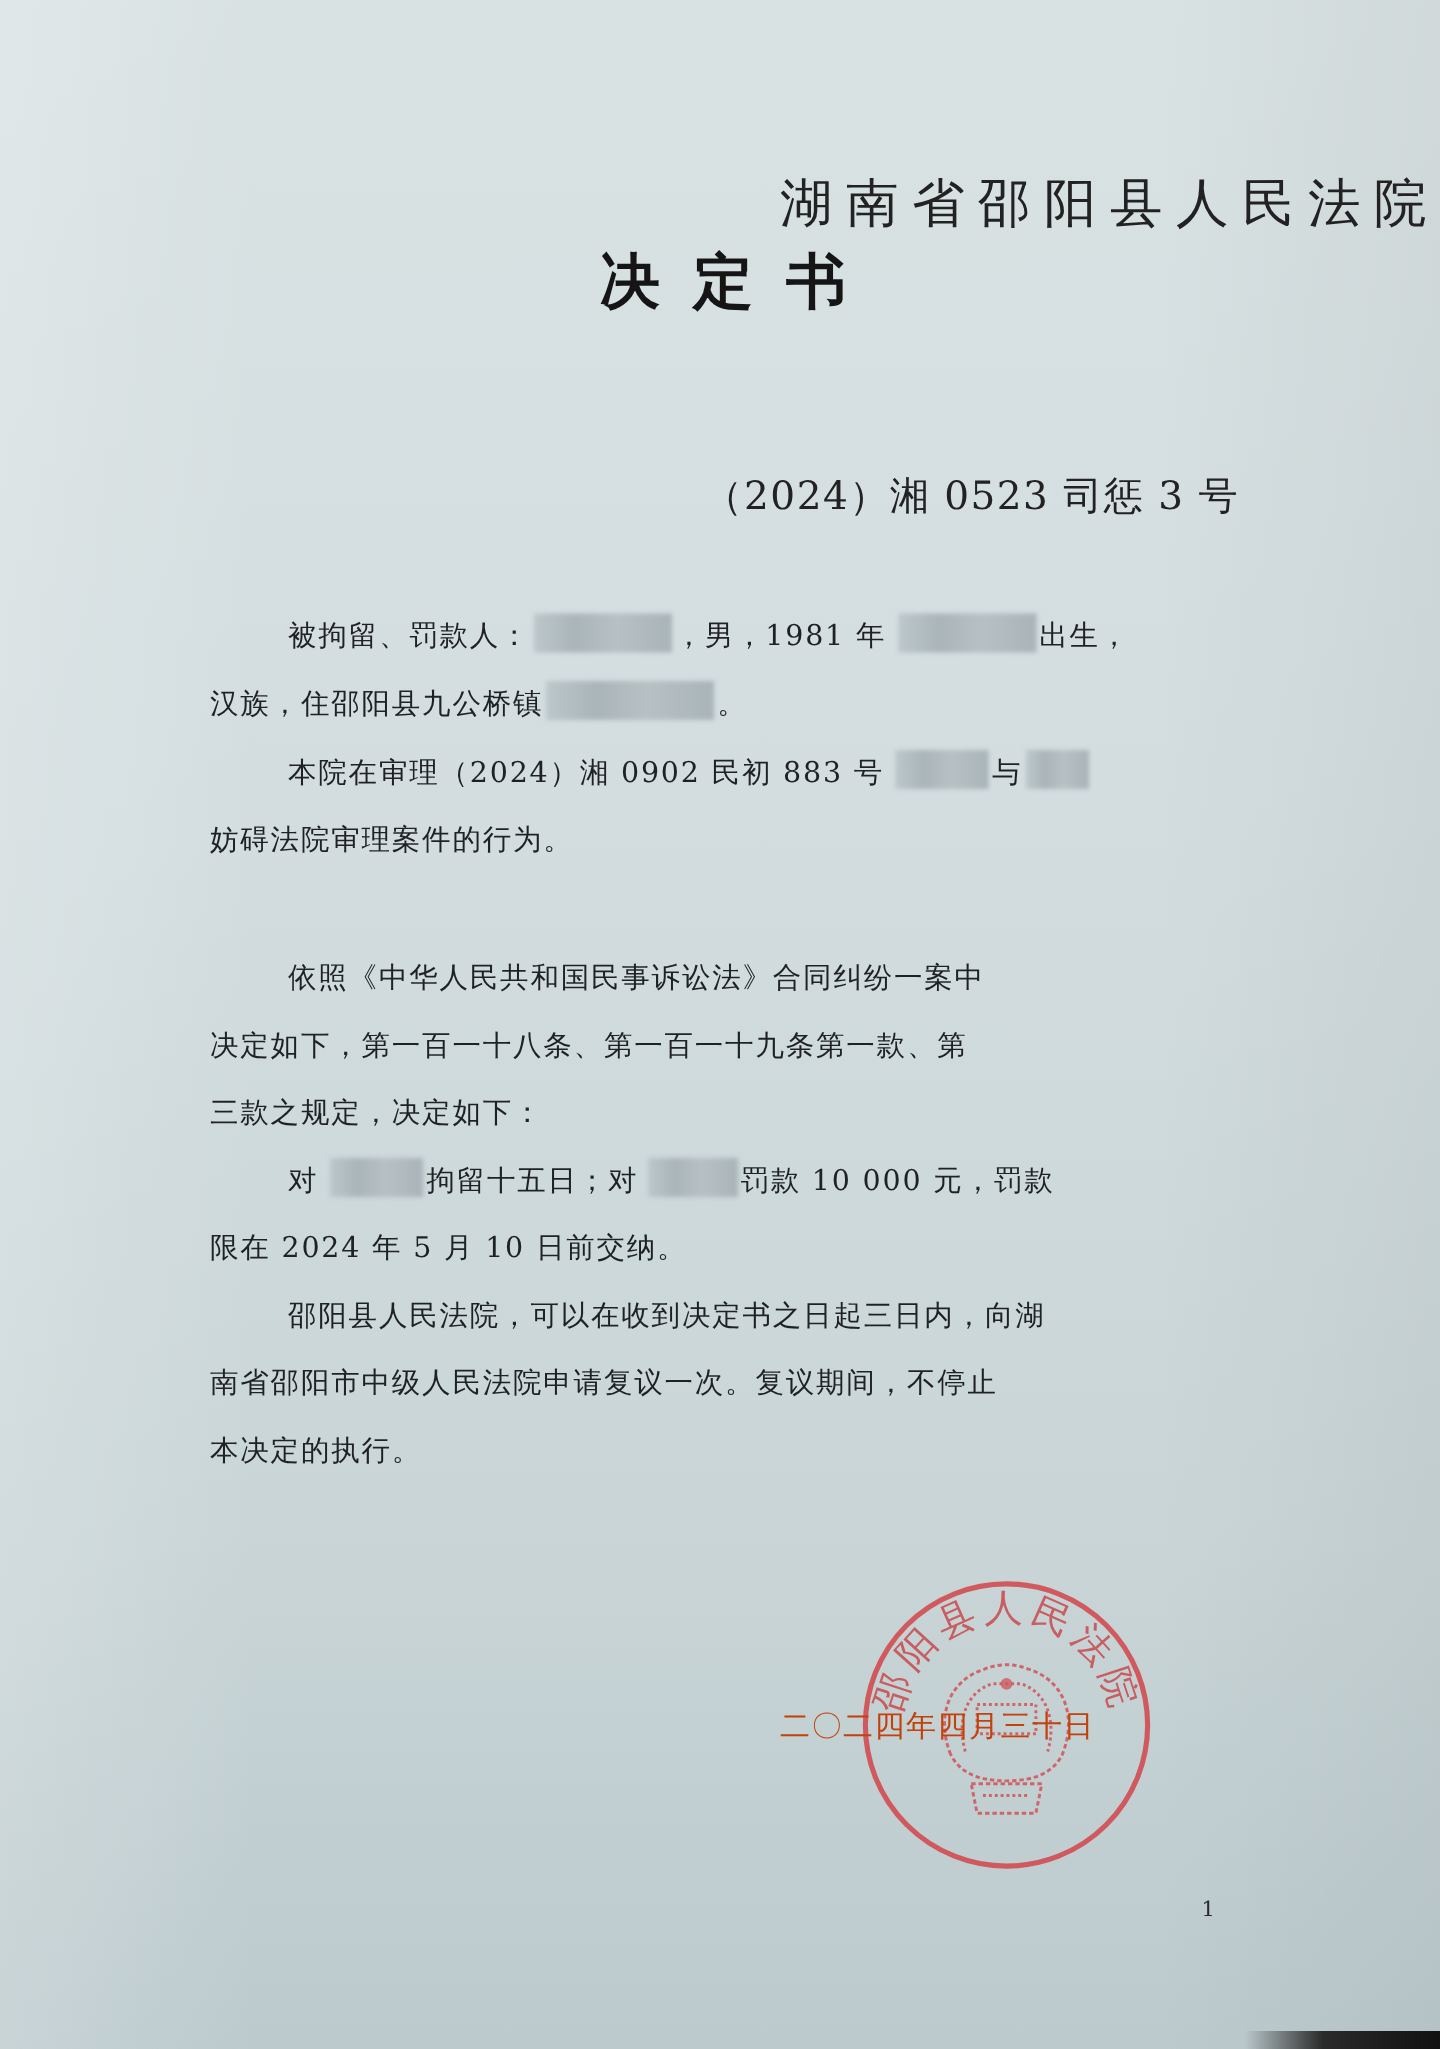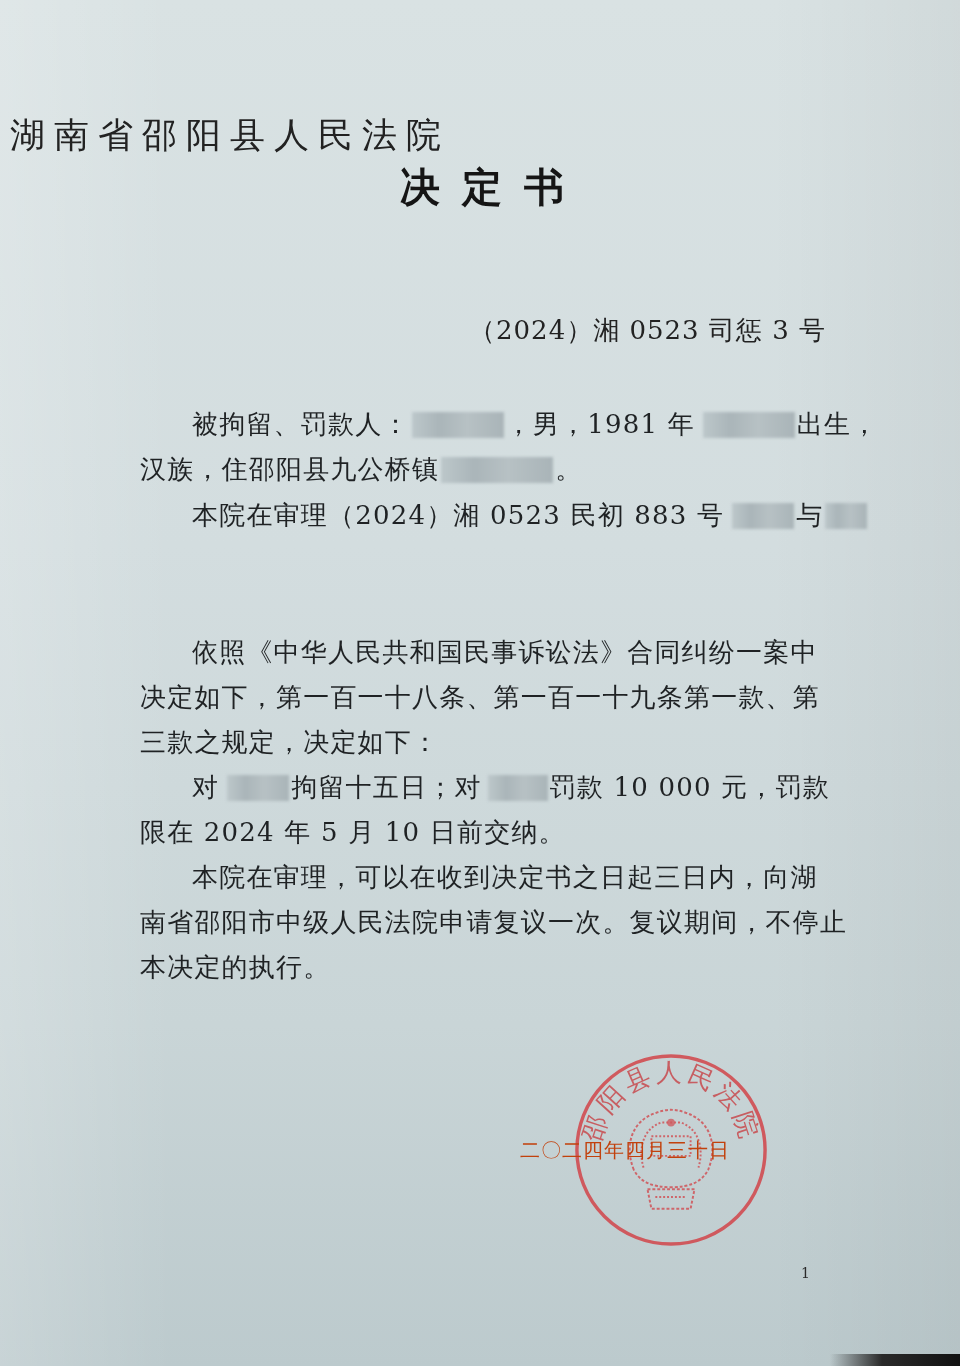--- a/index.html
+++ b/index.html
@@ -12,37 +12,37 @@
   .paper-shade {
     position: absolute; inset: 0;
     background: linear-gradient(90deg, rgba(255,255,255,0.18) 0%, rgba(255,255,255,0) 18%, rgba(0,0,0,0) 80%, rgba(0,0,0,0.04) 100%);
     pointer-events: none;
   }
   .corner-dark {
     position: absolute; right: 0; bottom: 0; width: 130px; height: 12px;
     background: linear-gradient(90deg, rgba(30,30,30,0) 0%, #2a2a2a 40%, #111 100%);
   }
   .court-name {
-    position: absolute; top: 112px; left: 0; width: 960px; text-align: left;
+    position: absolute; top: 112px; left: 0; width: 960px; text-align: right;
     font-size: 35px; letter-spacing: 9px; font-weight: normal; color: #222;
     padding-left: 10px; box-sizing: border-box;
   }
   .doc-title {
     position: absolute; top: 160px; left: 0; width: 960px; text-align: center;
     font-family: "DejaVu Sans", "Liberation Sans", sans-serif;
     font-size: 40px; letter-spacing: 22px; font-weight: bold; color: #151515;
     padding-left: 26px; box-sizing: border-box;
   }
   .case-no {
     position: absolute; top: 313px; left: 469px;
     font-size: 26px; color: #222; letter-spacing: 1px; white-space: nowrap;
   }
   .body-text {
     position: absolute; left: 140px; width: 670px;
-    font-size: 26px; line-height: 45px; color: #1f2224;
+    font-size: 19px; line-height: 45px; color: #1f2224;
     letter-spacing: 1.2px;
   }
   .line { white-space: nowrap; height: 45px; }
   .indent { padding-left: 52px; }
   .redact {
     display: inline-block; height: 26px; vertical-align: -5px;
     background: linear-gradient(90deg, #bcc7ca, #aab5b9 30%, #b7c1c4 60%, #a9b4b8);
     filter: blur(1.5px); margin: 0 2px;
   }
   .date {
@@ -72,39 +72,40 @@
   <div class="line indent">
     <span>被拘留、罚款人：</span><span class="redact" style="width:92px"></span><span>，男，1981 年</span><span class="redact" style="width:92px;margin-left:8px"></span><span>出生，</span>
   </div>
   <div class="line">
     <span>汉族，住邵阳县九公桥镇</span><span class="redact" style="width:112px"></span><span>。</span>
   </div>
 </div>
 
 <div class="body-text" style="top:493px;">
   <div class="line indent">
-    <span>本院在审理（2024）湘 0523 民初 883 号</span><span class="redact" style="width:62px;margin-left:8px"></span><span>与</span><span class="redact" style="width:42px"></span>
+    <span>本院在审理（2024）湘 0902 民初 883 号</span><span class="redact" style="width:62px;margin-left:8px"></span><span>与</span><span class="redact" style="width:42px"></span>
   </div>
+  <div class="line">妨碍法院审理案件的行为。</div>
 </div>
 
 <div class="body-text" style="top:630px;">
   <div class="line indent">依照《中华人民共和国民事诉讼法》合同纠纷一案中</div>
   <div class="line">决定如下，第一百一十八条、第一百一十九条第一款、第</div>
   <div class="line">三款之规定，决定如下：</div>
 </div>
 
 <div class="body-text" style="top:765px;">
   <div class="line indent">
     <span>对</span><span class="redact" style="width:62px;margin-left:8px"></span><span>拘留十五日；对</span><span class="redact" style="width:60px;margin-left:6px"></span><span>罚款 10 000 元，罚款</span>
   </div>
   <div class="line">限在 2024 年 5 月 10 日前交纳。</div>
 </div>
 
 <div class="body-text" style="top:855px;">
-  <div class="line indent">本院在审理，可以在收到决定书之日起三日内，向湖</div>
+  <div class="line indent">邵阳县人民法院，可以在收到决定书之日起三日内，向湖</div>
   <div class="line">南省邵阳市中级人民法院申请复议一次。复议期间，不停止</div>
   <div class="line">本决定的执行。</div>
 </div>
 
 <svg class="seal" viewBox="0 0 200 200">
   <defs>
     <path id="sealArc" d="M 30,118 A 72,72 0 1,1 170,118" fill="none"></path>
   </defs>
   <circle cx="100" cy="100" r="96" fill="none" stroke="#d2454a" stroke-width="3.5"></circle>
   <text font-family="DejaVu Sans, sans-serif" font-size="26" fill="#c84a4e" letter-spacing="4">

